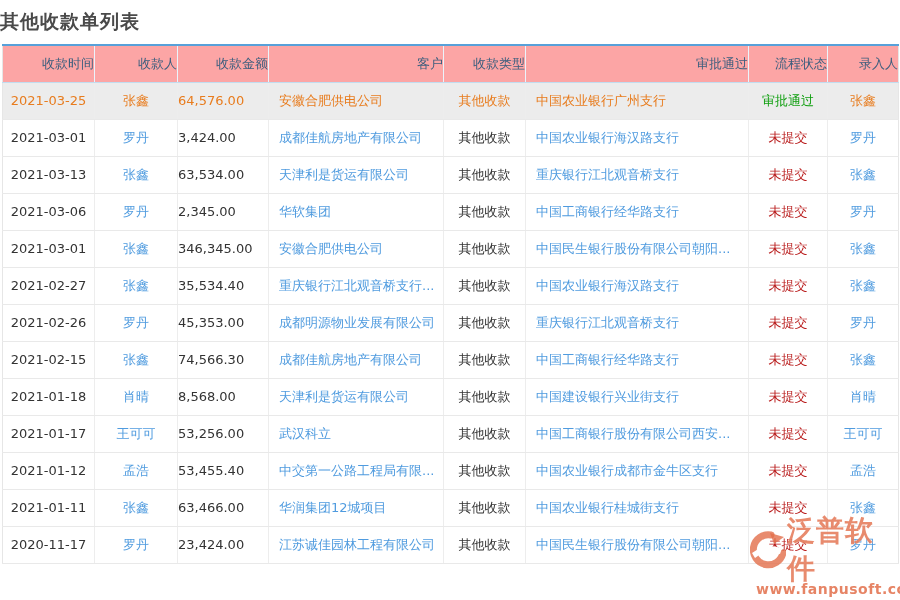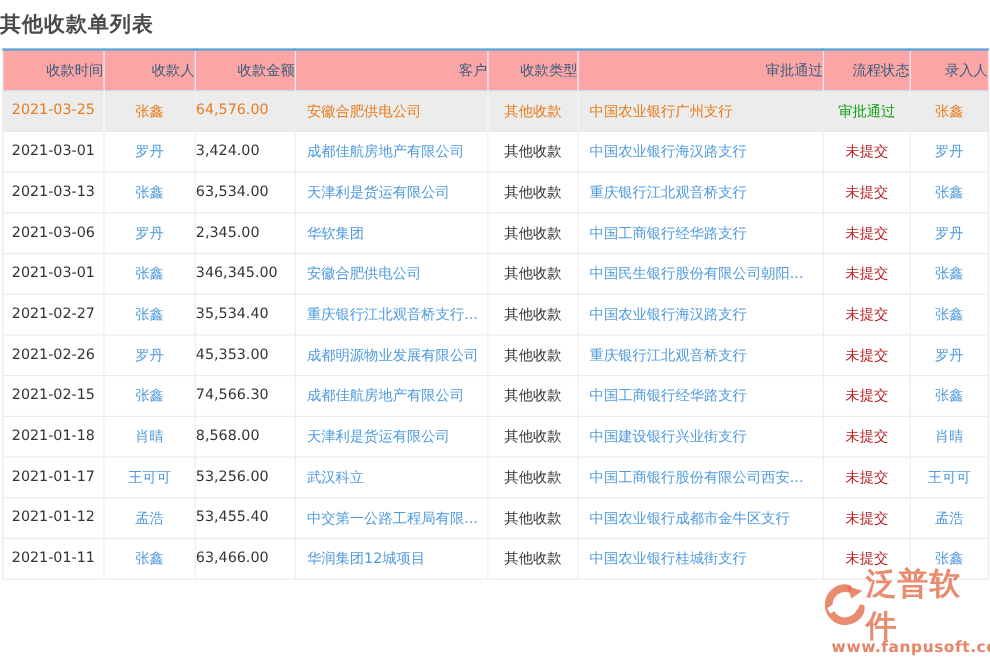--- a/index.html
+++ b/index.html
@@ -231,20 +231,30 @@
         <tr>
           <td class="">2021-01-11</td>
           <td class="c-link">张鑫</td>
           <td class="c-amount">63,466.00</td>
           <td class="c-link c-left">华润集团12城项目</td>
           <td class="">其他收款</td>
           <td class="c-link c-left">中国农业银行桂城街支行</td>
           <td class="c-status status-unsubmitted">未提交</td>
           <td class="c-link">张鑫</td>
         </tr>
+        <tr>
+          <td class="">2020-11-17</td>
+          <td class="c-link">罗丹</td>
+          <td class="c-amount">23,424.00</td>
+          <td class="c-link c-left">江苏诚佳园林工程有限公司</td>
+          <td class="">其他收款</td>
+          <td class="c-link c-left">中国民生银行股份有限公司朝阳...</td>
+          <td class="c-status status-unsubmitted">未提交</td>
+          <td class="c-link">罗丹</td>
+        </tr>
       </tbody>
   </table>
 
   <div class="watermark">
     <div class="wm-row">
       <svg class="wm-logo" width="36" height="38" viewBox="0 0 36 38">
         <path d="M21 4 A15 15 0 1 0 33 22" fill="none" stroke="rgba(226,110,74,0.8)" stroke-width="7" stroke-linecap="round"></path>
         <path d="M20 2 L34 6 L24 13 Z" fill="rgba(226,110,74,0.8)"></path>
         <path d="M2 22 Q 14 12 32 17 L30 23 Q 14 19 5 27 Z" fill="#ffffff"></path>
       </svg>

